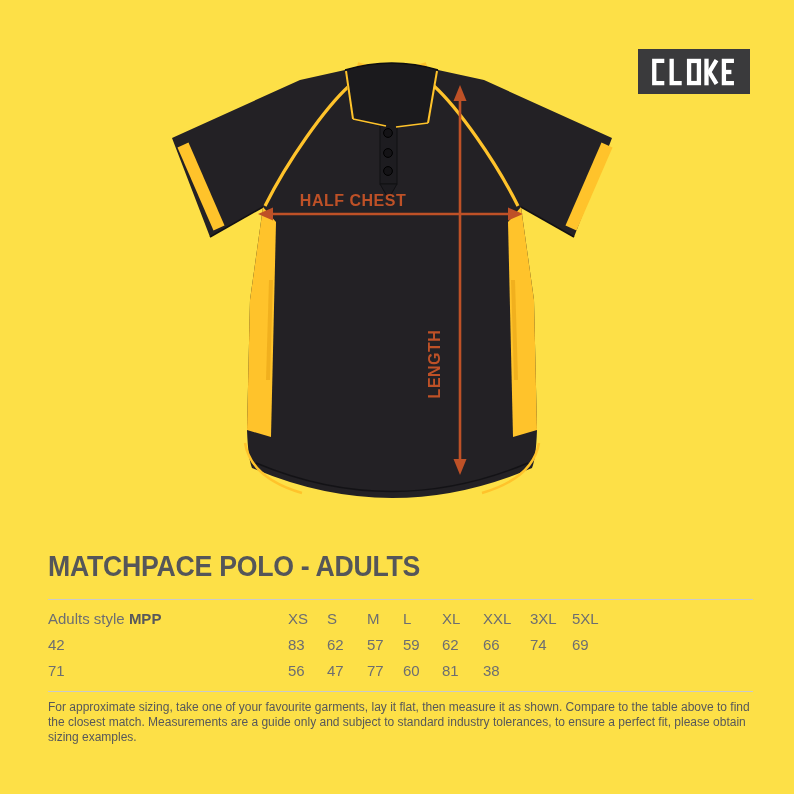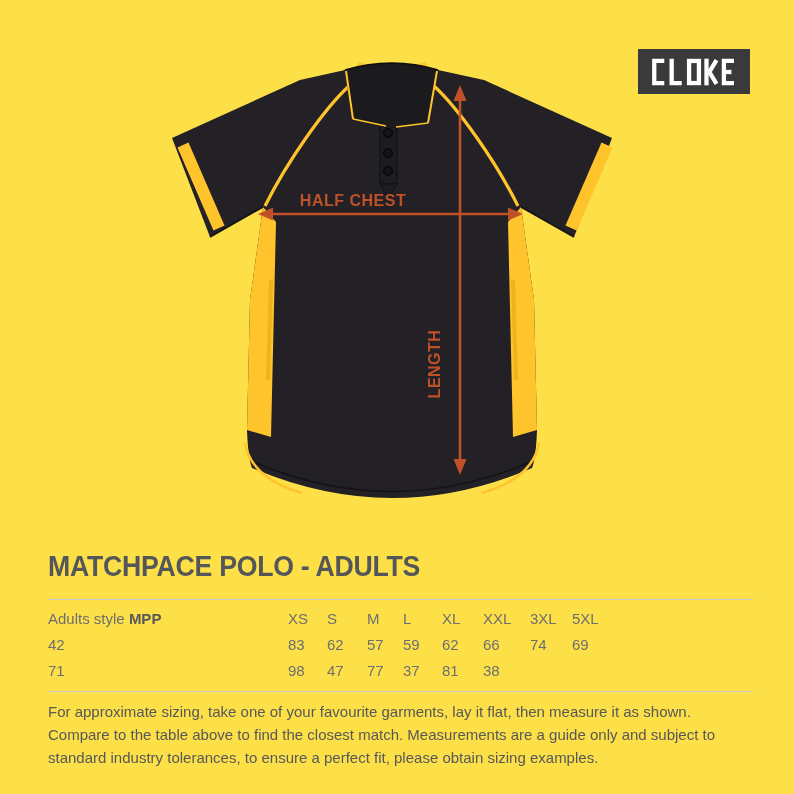--- a/index.html
+++ b/index.html
@@ -30,21 +30,21 @@
     grid-auto-rows:26px;align-items:center;
     font-size:15px;color:#6d6e71;
   }
   .cell{white-space:nowrap;}
   .style-code{font-weight:700;color:#58595b;}
   .metric-name{font-weight:700;color:#bf4f26;}
   .metric-desc{margin-left:5px;}
   
   .footer-note{
     position:absolute;left:48px;top:700px;width:706px;margin:0;
-    font-size:15px;line-height:23px;color:#57585a;
+    font-size:12px;line-height:15px;color:#57585a;
   }
 </style>
 </head>
 <body>
 
 <div class="page">
 
   <div class="logo-box" aria-label="CLOKE">
     <svg width="84" height="28" viewBox="0 0 82 26">
       <g stroke="#ffffff" stroke-width="4.2" fill="none" stroke-linecap="butt">
@@ -156,24 +156,24 @@
     <div class="cell">83</div>
     <div class="cell">62</div>
     <div class="cell">57</div>
     <div class="cell">59</div>
     <div class="cell">62</div>
     <div class="cell">66</div>
     <div class="cell">74</div>
 
     <div class="cell">69</div>
     <div class="cell">71</div>
-    <div class="cell">98</div>
+    <div class="cell">56</div>
     <div class="cell">47</div>
     <div class="cell">77</div>
-    <div class="cell">37</div>
+    <div class="cell">60</div>
     <div class="cell">81</div>
     <div class="cell">38</div>
   </div>
 
   <div class="divider divider-2"></div>
 
   <p class="footer-note">For approximate sizing, take one of your favourite garments, lay it flat, then measure it as shown. Compare to the table above to find the closest match. Measurements are a guide only and subject to standard industry tolerances, to ensure a perfect fit, please obtain sizing examples.</p>
 
 </div>
 

